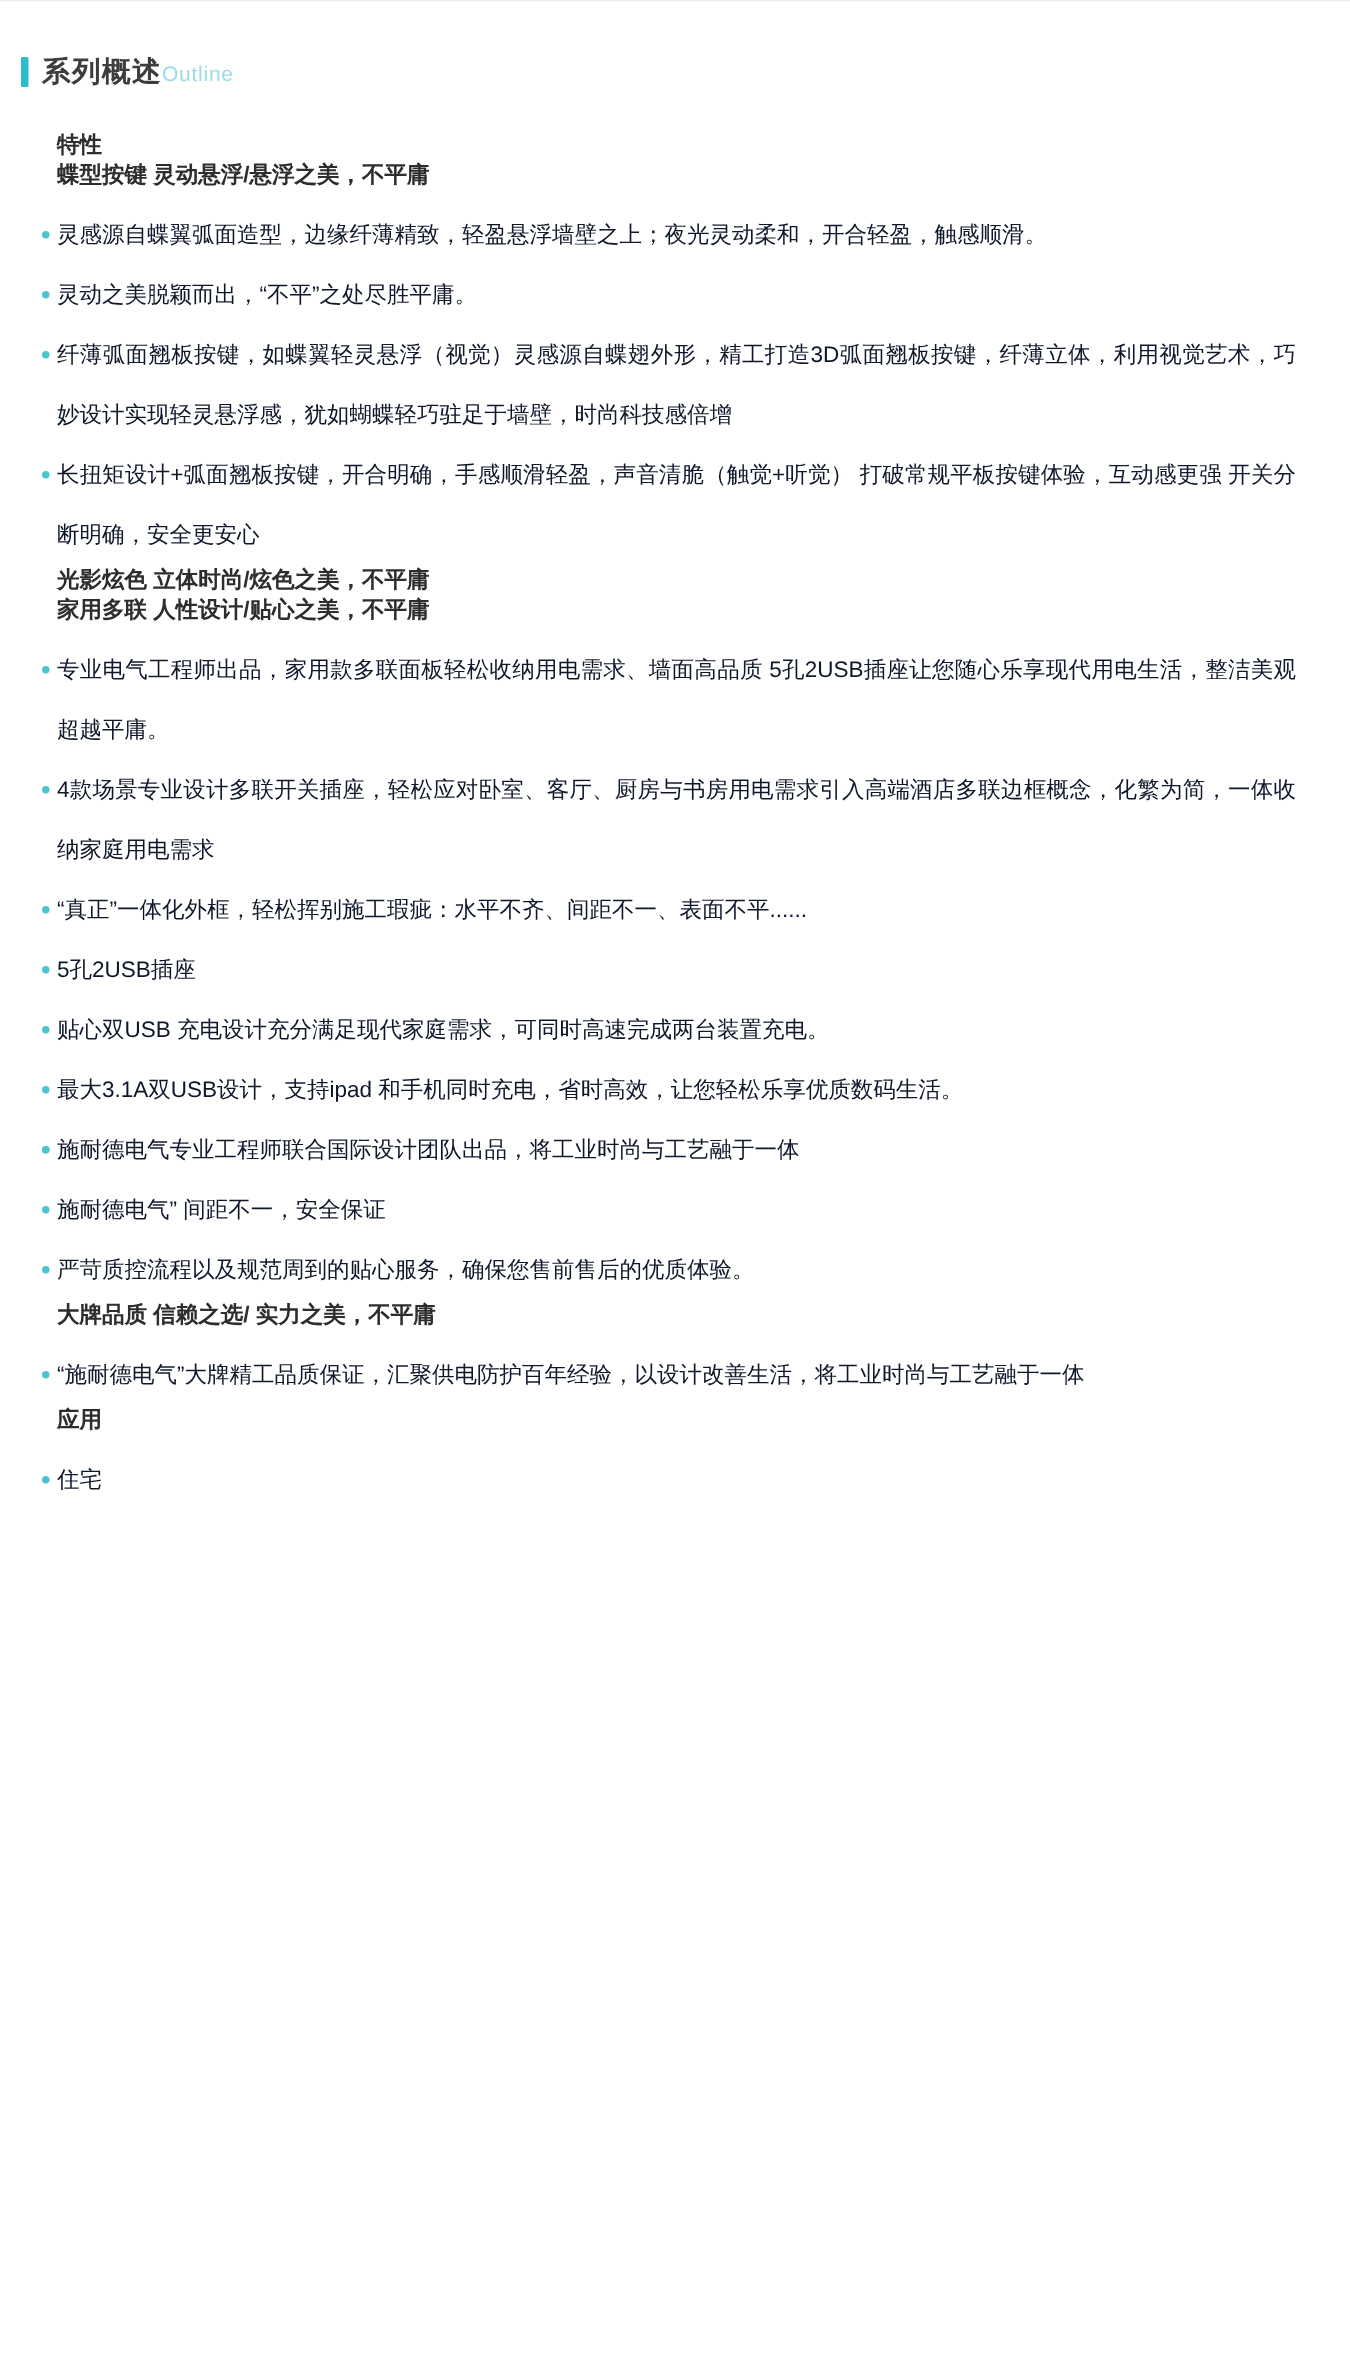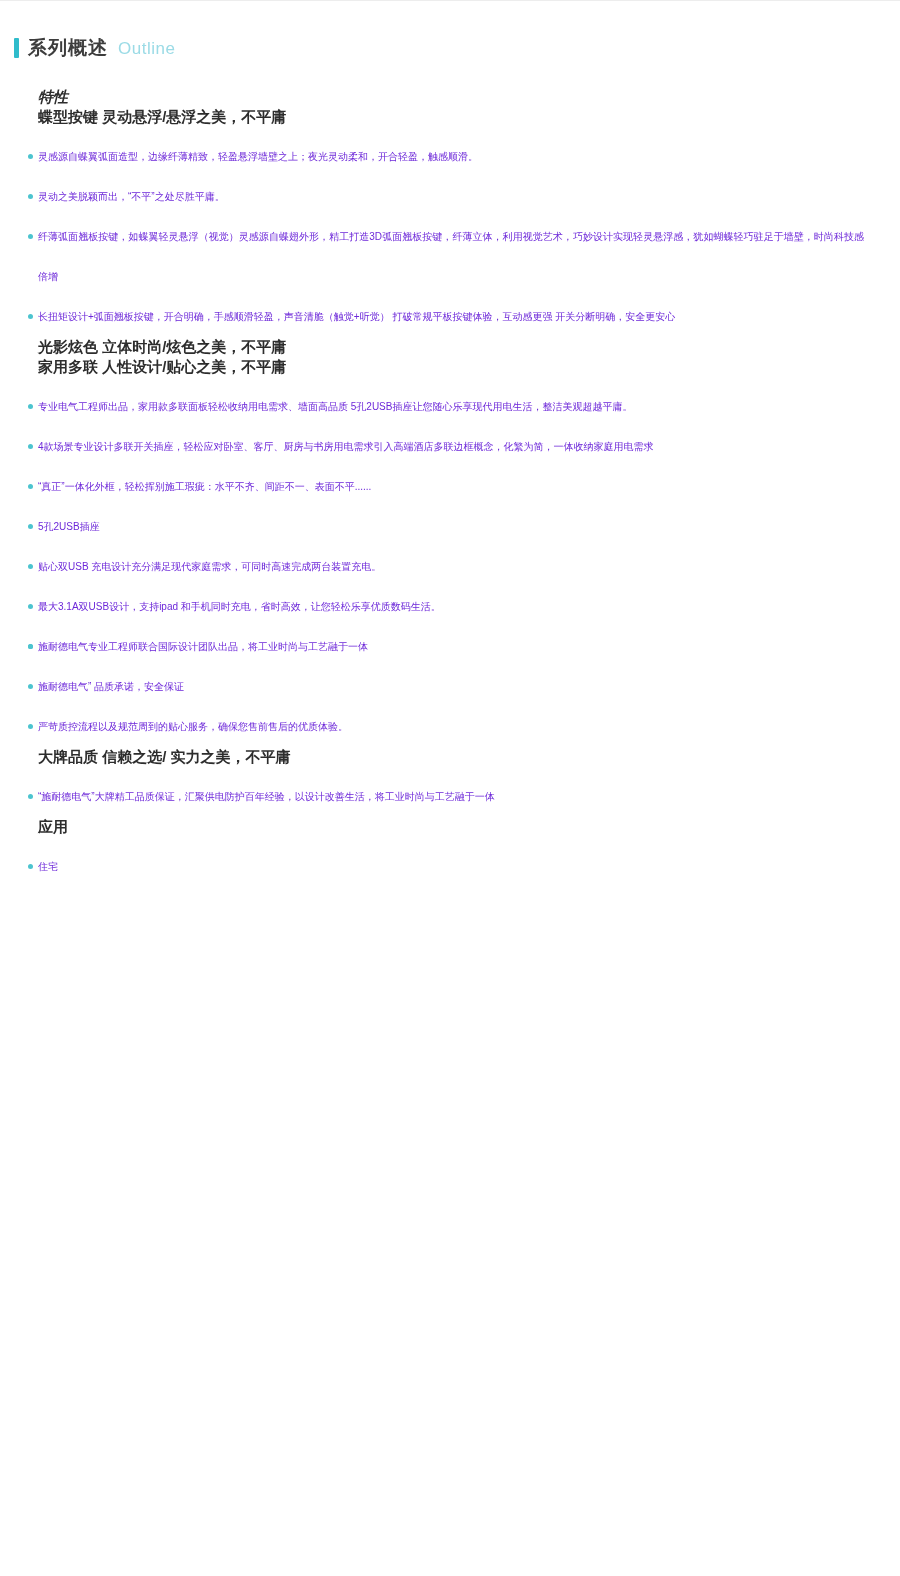--- a/index.html
+++ b/index.html
@@ -12,38 +12,38 @@
     overflow: hidden;
     border-top: 1px solid #ededed;
   }
   .page { padding: 34px 26px 0 14px; }
 
   
   .page-header { display: flex; align-items: center; margin-bottom: 4px; }
   .accent-bar { width: 5px; height: 20px; border-radius: 1px; flex: 0 0 auto; }
   .title { display: flex; align-items: baseline; margin-left: 9px; font-weight: normal; }
   .title-cn { font-size: 19px; font-weight: bold; color: #3d3d3d; letter-spacing: 1px; }
-  .title-en { font-size: 17px; color: #9bdbe6; margin-left: 10px; letter-spacing: .5px; }
+  .title-en { font-size: 14px; color: #9bdbe6; letter-spacing: .5px; }
 
   
   .content { padding-left: 24px; padding-right: 10px; }
   .sec-heading {
     font-size: 15px;
     font-weight: bold;
     color: #2d2d2d;
     line-height: 20px;
   }
-  .sec-heading.first { margin-top: 26px; font-style: italic; }
+  .sec-heading.first { margin-top: 26px; }
 
   ul.bullets { list-style: none; margin-top: 10px; }
   li.bullet {
     position: relative;
-    font-size: 10px;
+    font-size: 15px;
     line-height: 40px;
-    color: #6d28d9;
+    color: #0f172a;
     text-align: justify;
   }
   li.bullet .dot {
     position: absolute;
     left: -10px;
     top: 17px;
     width: 5px;
     height: 5px;
     border-radius: 50%;
   }
@@ -85,21 +85,21 @@
       <h2 class="sec-heading">家用多联 人性设计/贴心之美，不平庸</h2>
       <ul class="bullets">
         <li class="bullet"><span class="dot" style="background: rgb(76, 196, 207);"></span><span>专业电气工程师出品，家用款多联面板轻松收纳用电需求、墙面高品质 5孔2USB插座让您随心乐享现代用电生活，整洁美观超越平庸。</span></li>
         <li class="bullet"><span class="dot" style="background: rgb(76, 196, 207);"></span><span>4款场景专业设计多联开关插座，轻松应对卧室、客厅、厨房与书房用电需求引入高端酒店多联边框概念，化繁为简，一体收纳家庭用电需求</span></li>
         <li class="bullet"><span class="dot" style="background: rgb(76, 196, 207);"></span><span>“真正”一体化外框，轻松挥别施工瑕疵：水平不齐、间距不一、表面不平......</span></li>
         <li class="bullet"><span class="dot" style="background: rgb(76, 196, 207);"></span><span>5孔2USB插座</span></li>
         <li class="bullet"><span class="dot" style="background: rgb(76, 196, 207);"></span><span>贴心双USB 充电设计充分满足现代家庭需求，可同时高速完成两台装置充电。</span></li>
         <li class="bullet"><span class="dot" style="background: rgb(76, 196, 207);"></span><span>最大3.1A双USB设计，支持ipad 和手机同时充电，省时高效，让您轻松乐享优质数码生活。</span></li>
         <li class="bullet"><span class="dot" style="background: rgb(76, 196, 207);"></span></li>
         <li class="bullet"><span class="dot" style="background: rgb(76, 196, 207);"></span><span>施耐德电气专业工程师联合国际设计团队出品，将工业时尚与工艺融于一体</span></li>
-        <li class="bullet"><span class="dot" style="background: rgb(76, 196, 207);"></span><span>施耐德电气” 品质承诺，安全保证</span></li>
+        <li class="bullet"><span class="dot" style="background: rgb(76, 196, 207);"></span><span>施耐德电气” 间距不一，安全保证</span></li>
         <li class="bullet"><span class="dot" style="background: rgb(76, 196, 207);"></span><span>严苛质控流程以及规范周到的贴心服务，确保您售前售后的优质体验。</span></li>
       </ul>
     </section>
 
     <section>
       <h2 class="sec-heading">大牌品质 信赖之选/ 实力之美，不平庸</h2>
       <ul class="bullets">
         <li class="bullet"><span class="dot" style="background: rgb(76, 196, 207);"></span><span>“施耐德电气”大牌精工品质保证，汇聚供电防护百年经验，以设计改善生活，将工业时尚与工艺融于一体</span></li>
       </ul>
     </section>

